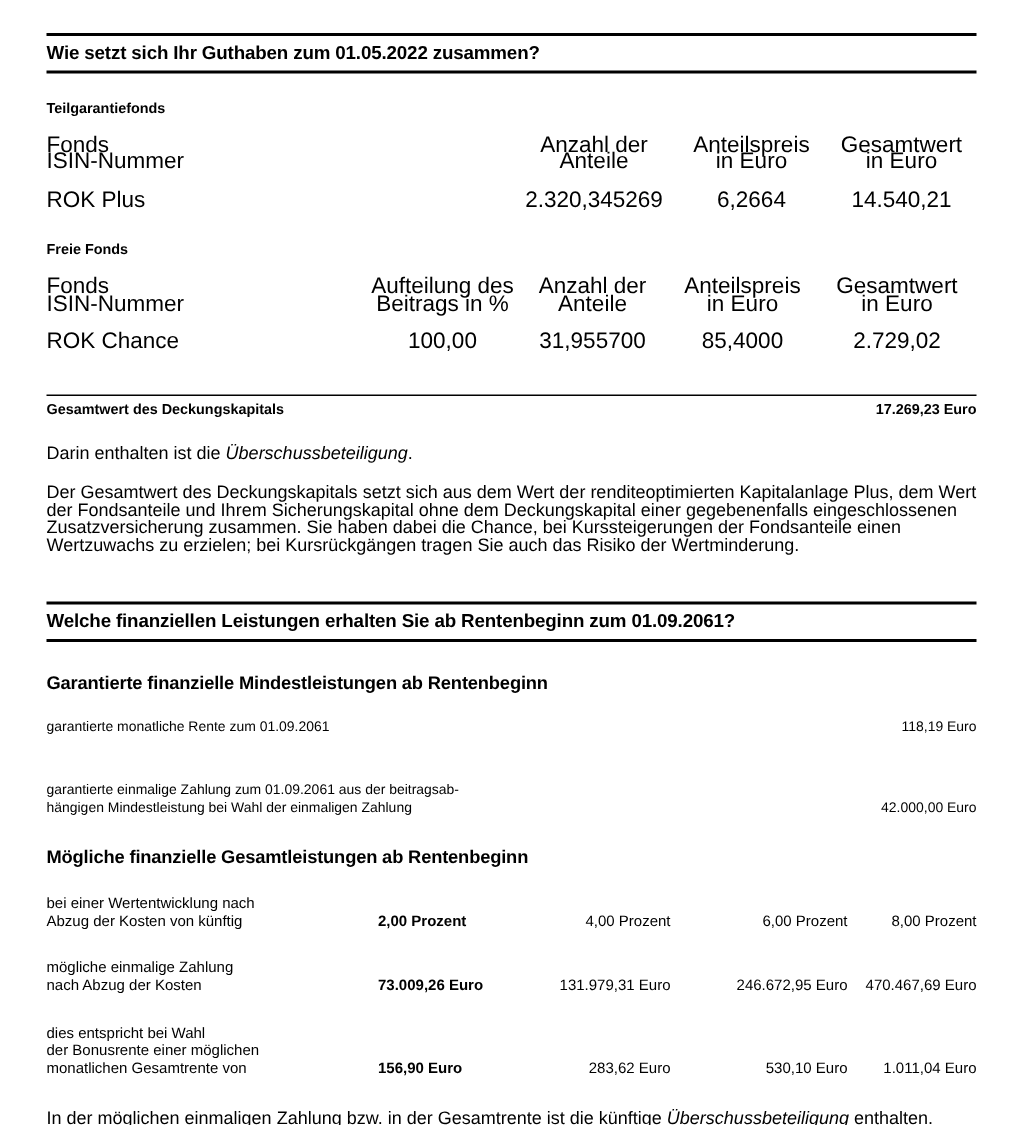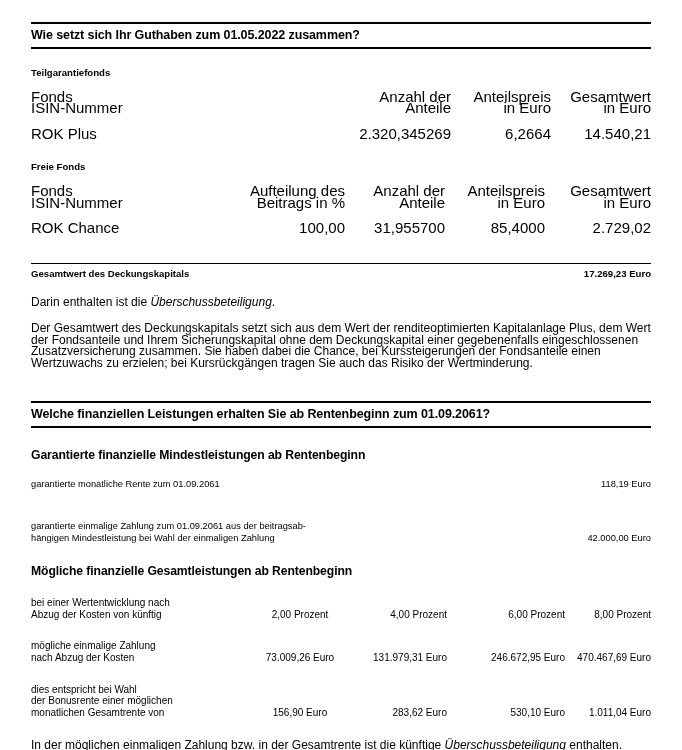--- a/index.html
+++ b/index.html
@@ -56,21 +56,21 @@
     border-collapse: collapse;
     font-size: 15px;
     line-height: 11.4px;
   }
   table.fundtbl td {
     padding: 0;
     vertical-align: top;
     white-space: pre-line;
   }
   td.col-label { text-align: left; }
-  td.num { text-align: right; }
+  td.num { text-align: center; }
 
   .hdrrow td { padding-bottom: 0; }
 
   
   .total-rule {
     border-top: 1.6px solid #000;
     margin-top: 0;
   }
   .total-row {
     display: flex;
@@ -111,21 +111,21 @@
   }
   table.scen td {
     padding: 0;
     vertical-align: bottom;
     white-space: pre-line;
   }
   table.scen td.lbl {
     text-align: left;
     vertical-align: bottom;
   }
-  table.scen td.c1 { text-align: center; width: 96px; }
+  table.scen td.c1 { text-align: left; width: 96px; font-weight: bold; }
   table.scen td.c2 { text-align: right; width: 99px; }
   table.scen td.c3 { text-align: right; width: 118px; }
   table.scen td.c4 { text-align: right; width: 86px; }
   .sp8  { height: 8px; }
   .sp10 { height: 10px; }
   .sp12 { height: 12px; }
   .sp14 { height: 14px; }
   .sp16 { height: 16px; }
   .sp18 { height: 18px; }
   .sp20 { height: 20px; }

